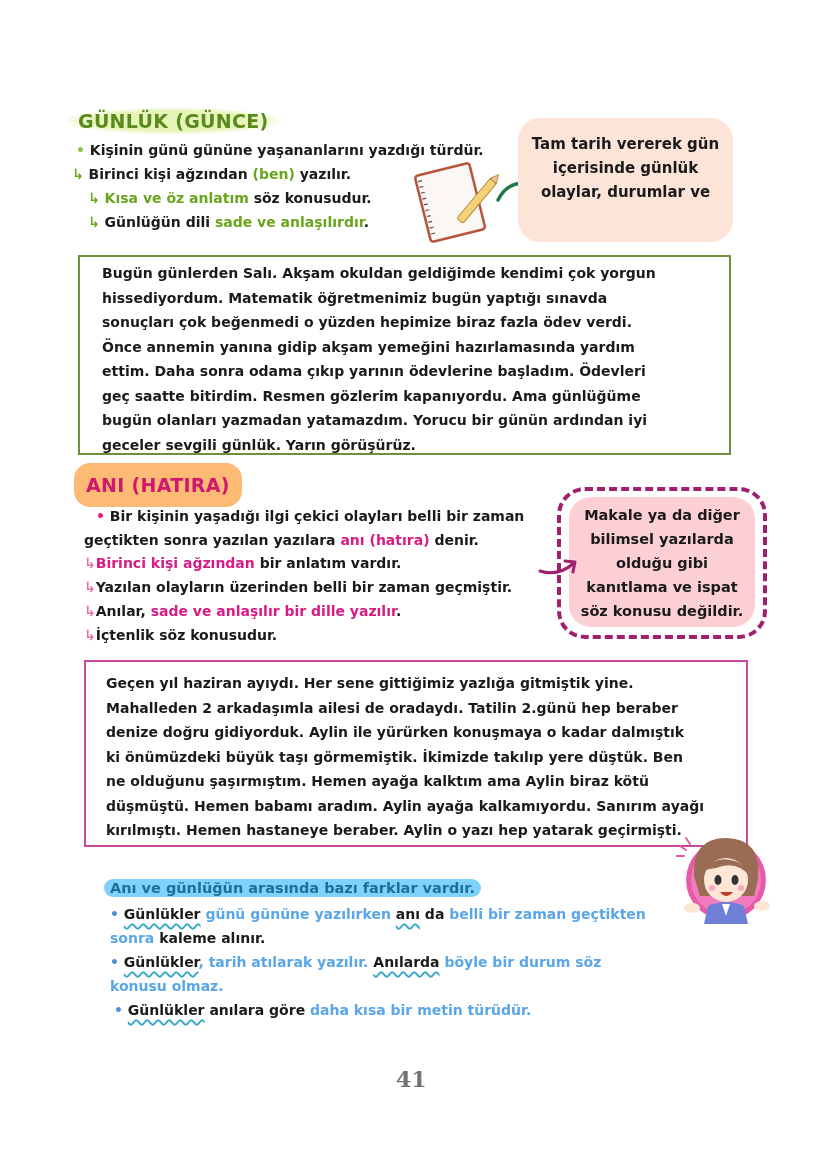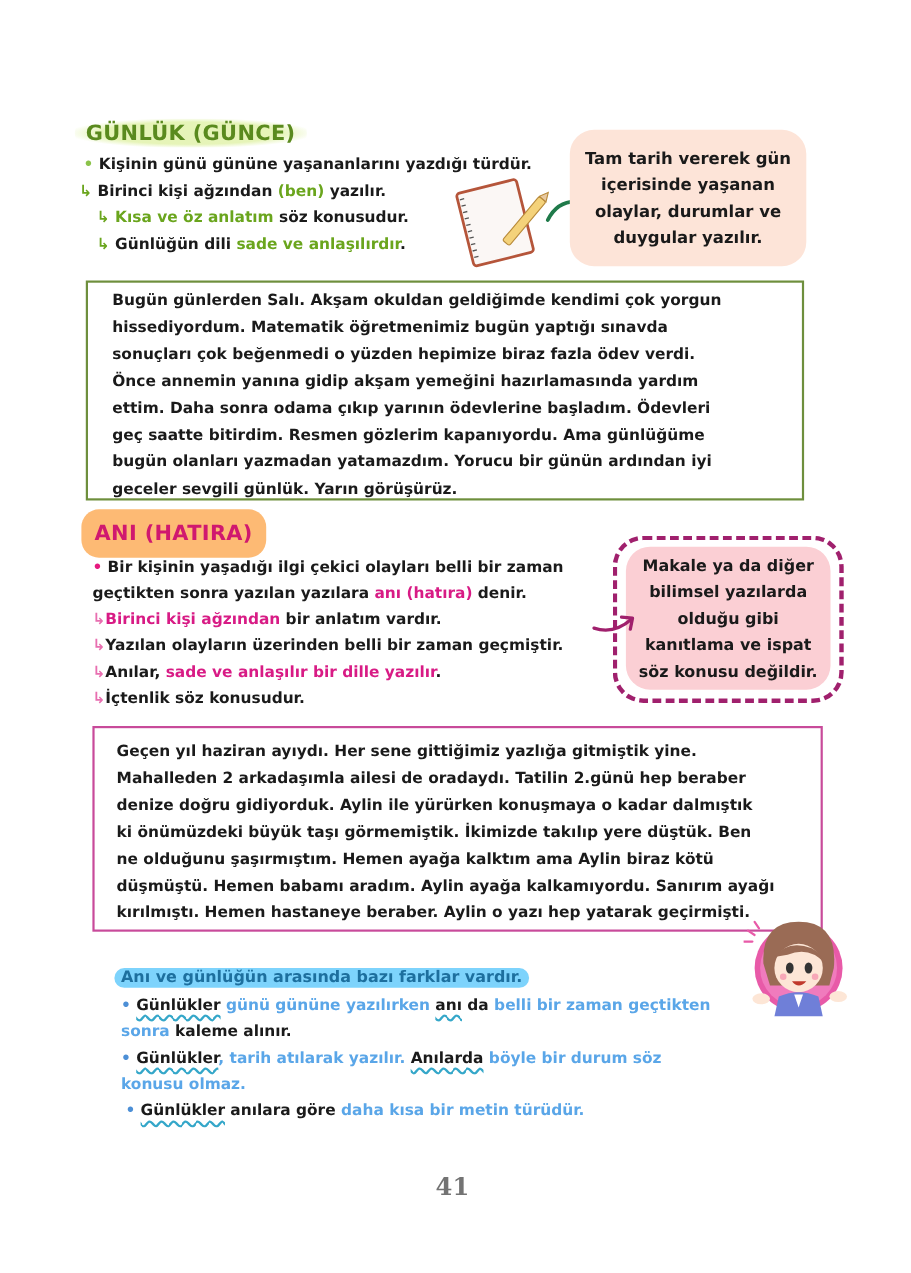--- a/index.html
+++ b/index.html
@@ -92,41 +92,40 @@
 
 <div class="abs" style="left:494px;top:170px;width:44px;height:36px;">
   <svg width="44" height="36" viewBox="0 0 44 36">
     <path d="M4 30 Q 14 10 36 14" fill="none" stroke="#1f7a4a" stroke-width="3.5" stroke-linecap="round"></path>
     <path d="M28 8 L38 14 L30 21" fill="none" stroke="#1f7a4a" stroke-width="3.5" stroke-linecap="round" stroke-linejoin="round"></path>
   </svg>
 </div>
 
 <div class="abs peach" style="left:518px;top:118px;width:215px;height:124px;padding-top:14px;">
   <div>Tam tarih vererek gün</div>
-  <div>içerisinde yaşanan</div>
+  <div>içerisinde günlük</div>
   <div>olaylar, durumlar ve</div>
-  <div>duygular yazılır.</div>
 </div>
 
 <div class="abs box-green" style="left:78px;top:255px;width:653px;height:200px;padding:4px 0 0 22px;">
   <div class="para">Bugün günlerden Salı. Akşam okuldan geldiğimde kendimi çok yorgun</div>
   <div class="para">hissediyordum. Matematik öğretmenimiz bugün yaptığı sınavda</div>
   <div class="para">sonuçları çok beğenmedi o yüzden hepimize biraz fazla ödev verdi.</div>
   <div class="para">Önce annemin yanına gidip akşam yemeğini hazırlamasında yardım</div>
   <div class="para">ettim. Daha sonra odama çıkıp yarının ödevlerine başladım. Ödevleri</div>
   <div class="para">geç saatte bitirdim. Resmen gözlerim kapanıyordu. Ama günlüğüme</div>
   <div class="para">bugün olanları yazmadan yatamazdım. Yorucu bir günün ardından iyi</div>
   <div class="para">geceler sevgili günlük. Yarın görüşürüz.</div>
 </div>
 
 <div class="abs" style="left:74px;top:474px;">
   <span class="hl-title-pink">ANI (HATIRA)</span>
 </div>
 
-<div class="abs line" style="left:84px;top:506px;">
+<div class="abs line" style="left:96px;top:506px;">
   <span class="dot-pink">• </span><span>Bir kişinin yaşadığı ilgi çekici olayları belli bir zaman</span>
 </div>
 <div class="abs line" style="left:84px;top:530px;">
   <span>geçtikten sonra yazılan yazılara </span><span class="pink">anı (hatıra)</span><span> denir.</span>
 </div>
 
 <div class="abs line" style="left:84px;top:553px;">
   <span class="arrow-p">↳</span><span class="pink">Birinci kişi ağzından</span><span> bir anlatım vardır.</span>
 </div>
 <div class="abs line" style="left:84px;top:577px;">

